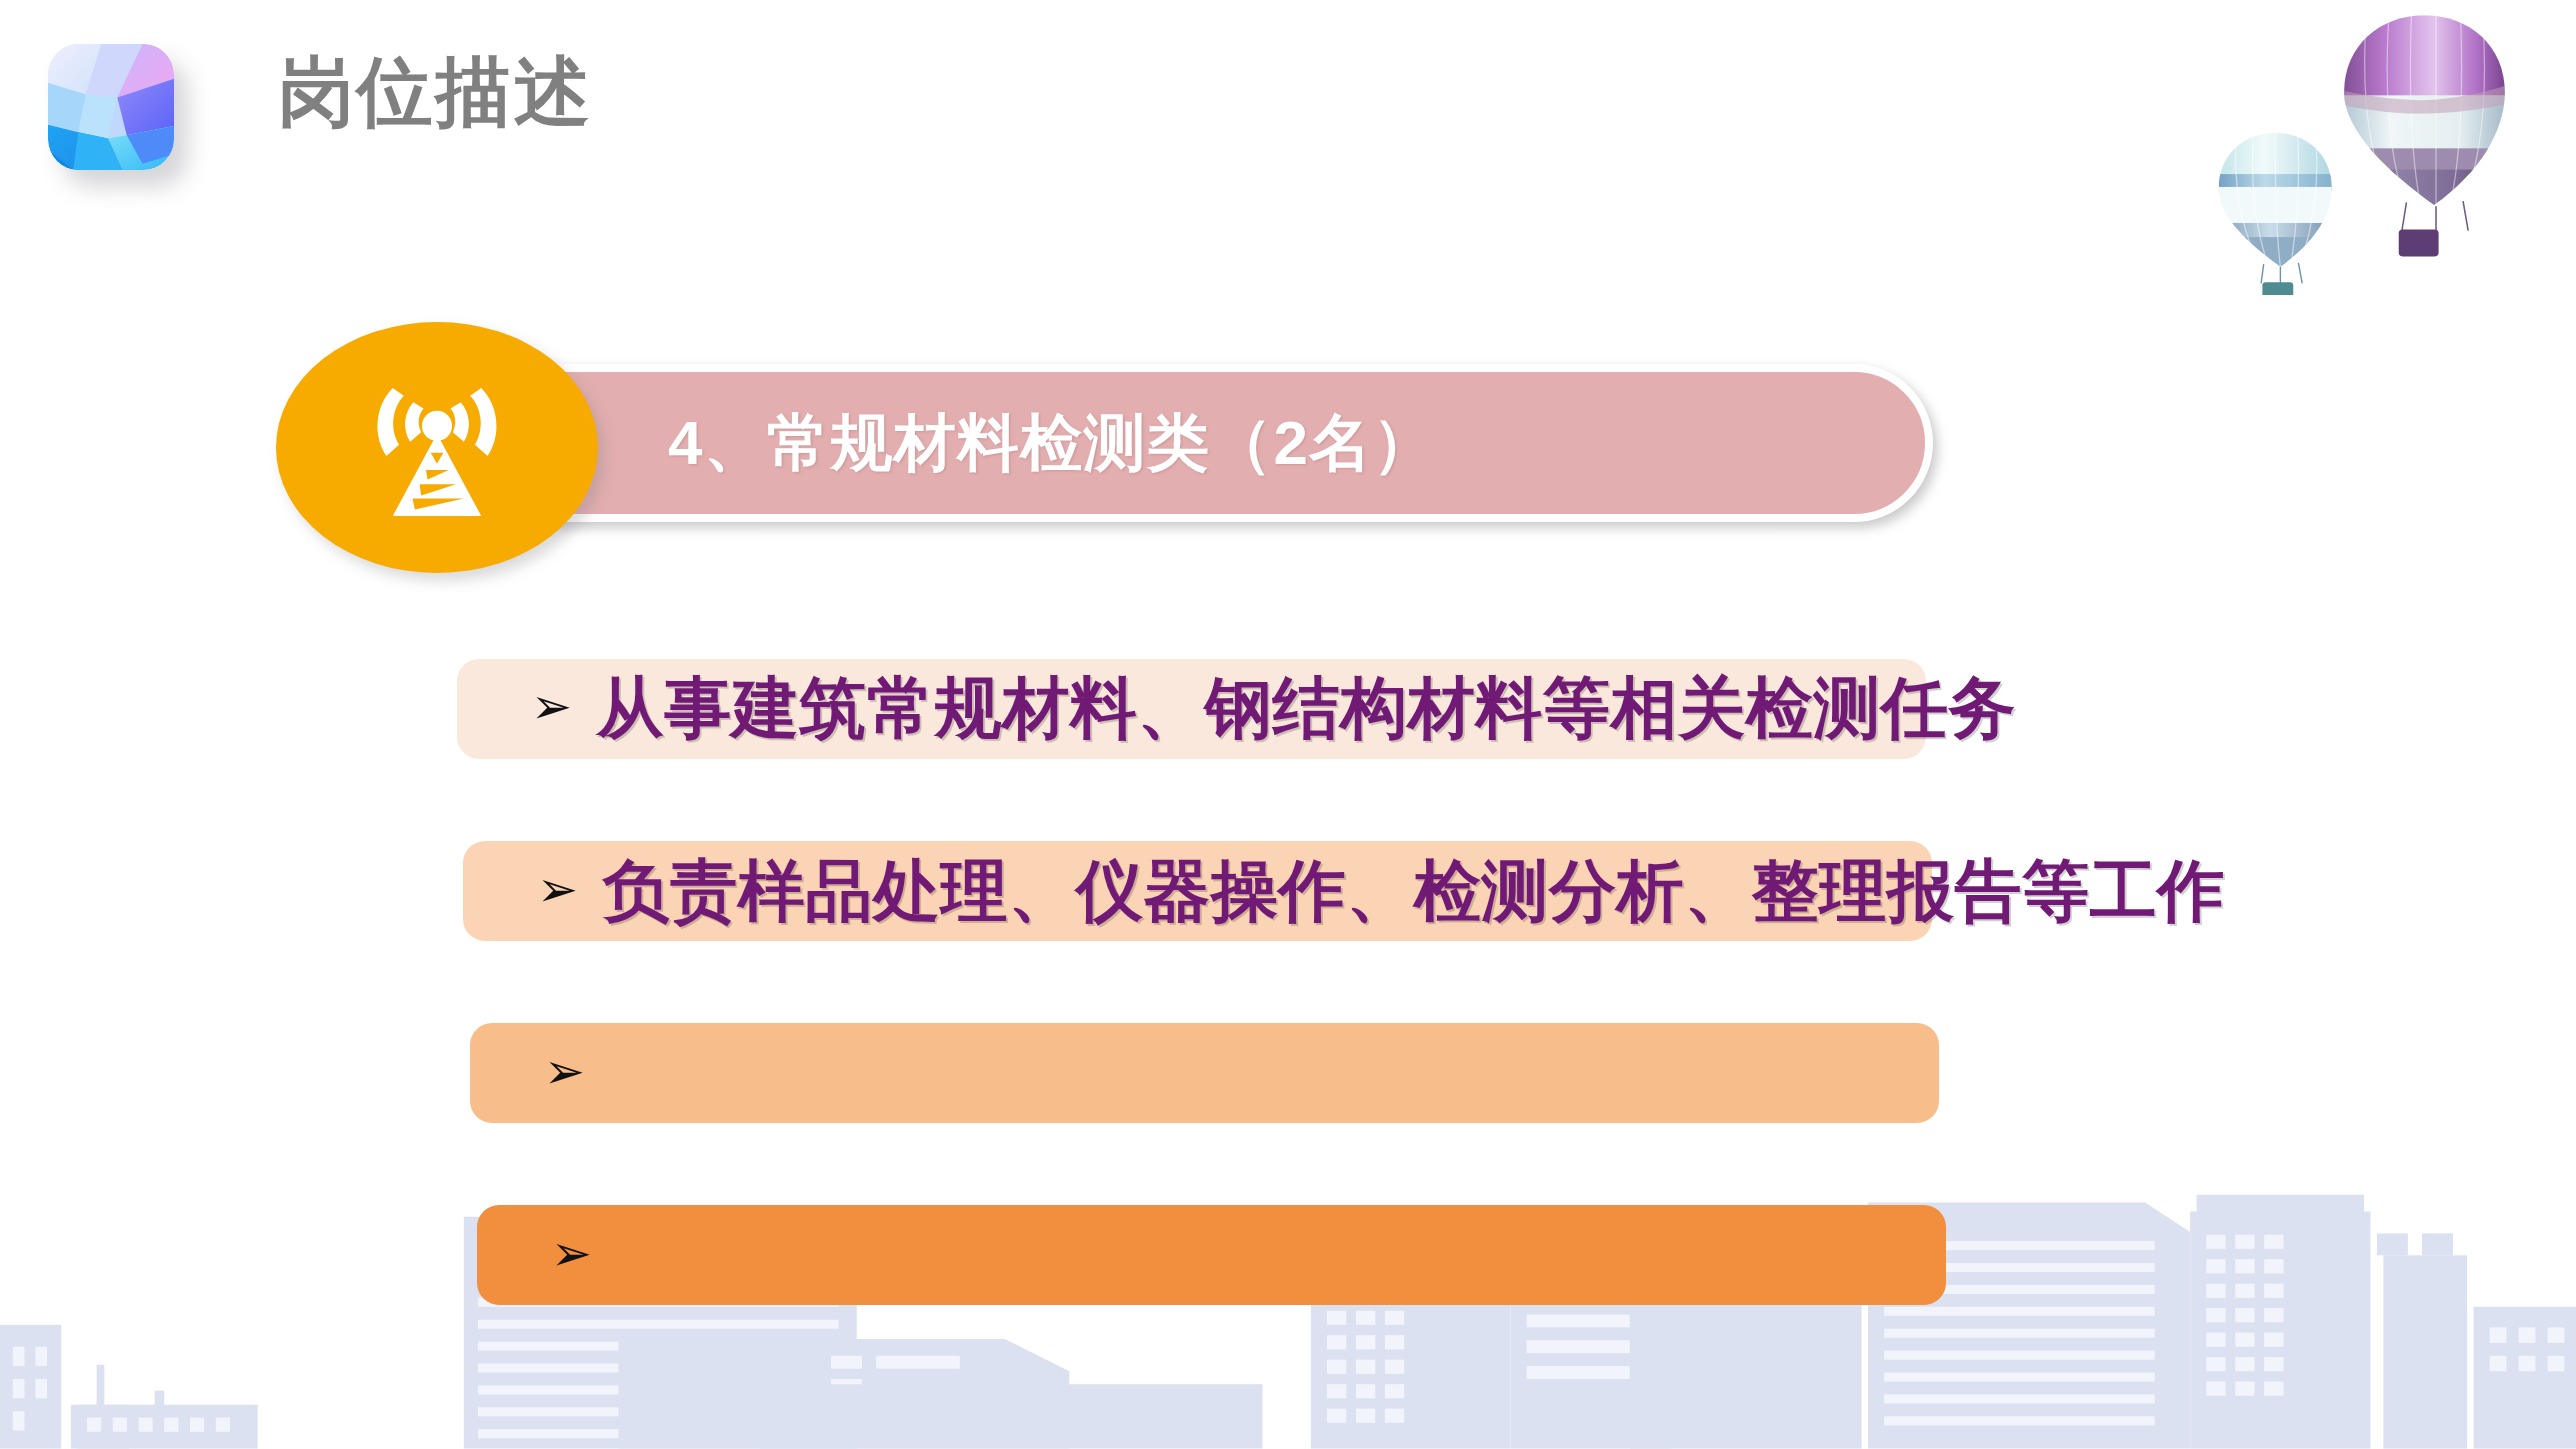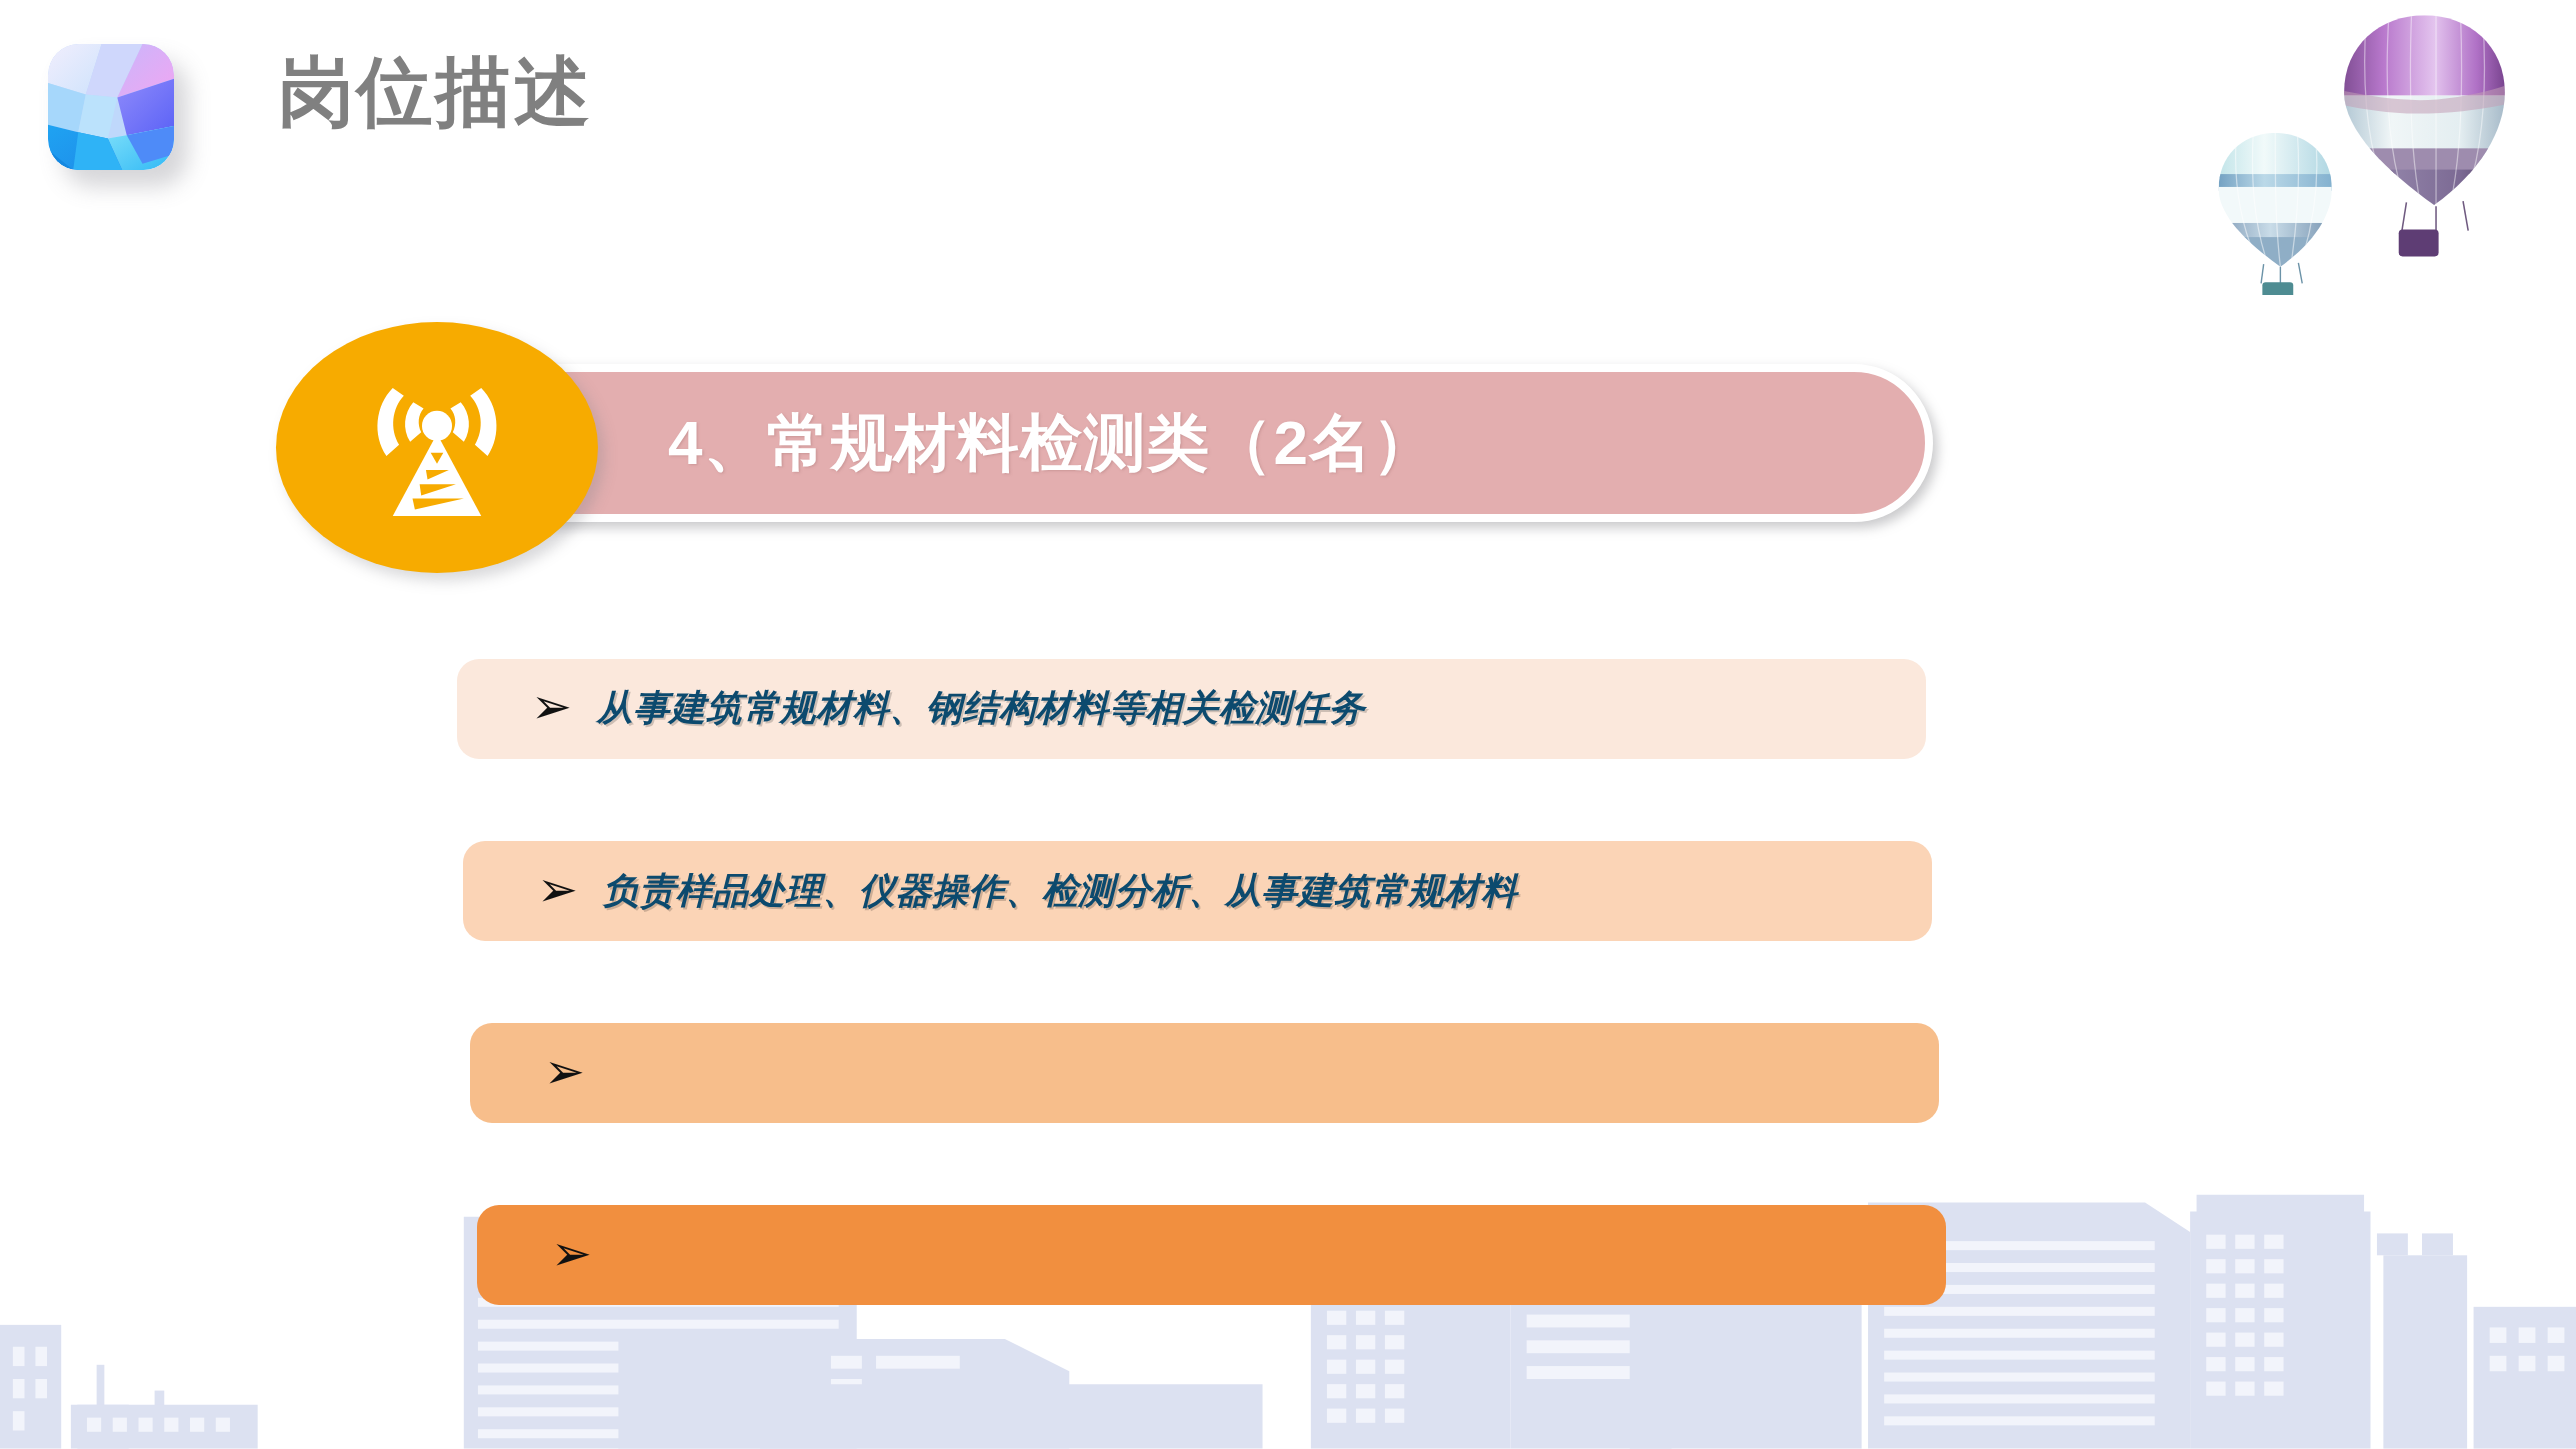--- a/index.html
+++ b/index.html
@@ -143,27 +143,26 @@
   .row .bullet {
     font-size: 49px;
     line-height: 1;
     color: #111111;
     font-weight: 400;
     margin-left: 74px;
     margin-right: 24.5px;
     margin-top: -3.9px;
   }
   .row .row-text {
-    font-size: 36px;
+    font-size: 67px;
     font-weight: 700;
-    color: #0c4a6e;
+    color: #701a75;
     letter-spacing: 0.6px;
     white-space: nowrap;
     text-shadow: 1.9px 1.9px 0px rgba(0,0,0,0.18);
-    font-style: italic;
   }
 
   .row-1 { left: 457px; top: 7.7px;  width: 1469px; height: 100px; background: #FBE8DC; }
   .row-2 { left: 463px; top: 190px; width: 1469px; height: 100px; background: #FBD4B6; }
   .row-3 { left: 470px; top: 372px; width: 1469px; height: 100px; background: #F7BE8B; }
   .row-4 { left: 477px; top: 554px; width: 1469px; height: 100px; background: #F18F3F; }
 </style>
 </head>
 <body>
 
@@ -480,21 +479,21 @@
 
   <div class="rows">
 
     <div class="row row-1">
       <span class="bullet">➢</span>
       <span class="row-text">从事建筑常规材料、钢结构材料等相关检测任务</span>
     </div>
 
     <div class="row row-2">
       <span class="bullet">➢</span>
-      <span class="row-text">负责样品处理、仪器操作、检测分析、从事建筑常规材料</span>
+      <span class="row-text">负责样品处理、仪器操作、检测分析、整理报告等工作</span>
     </div>
 
     <div class="row row-3">
       <span class="bullet">➢</span>
     </div>
 
     <div class="row row-4">
       <span class="bullet">➢</span>
     </div>
 

